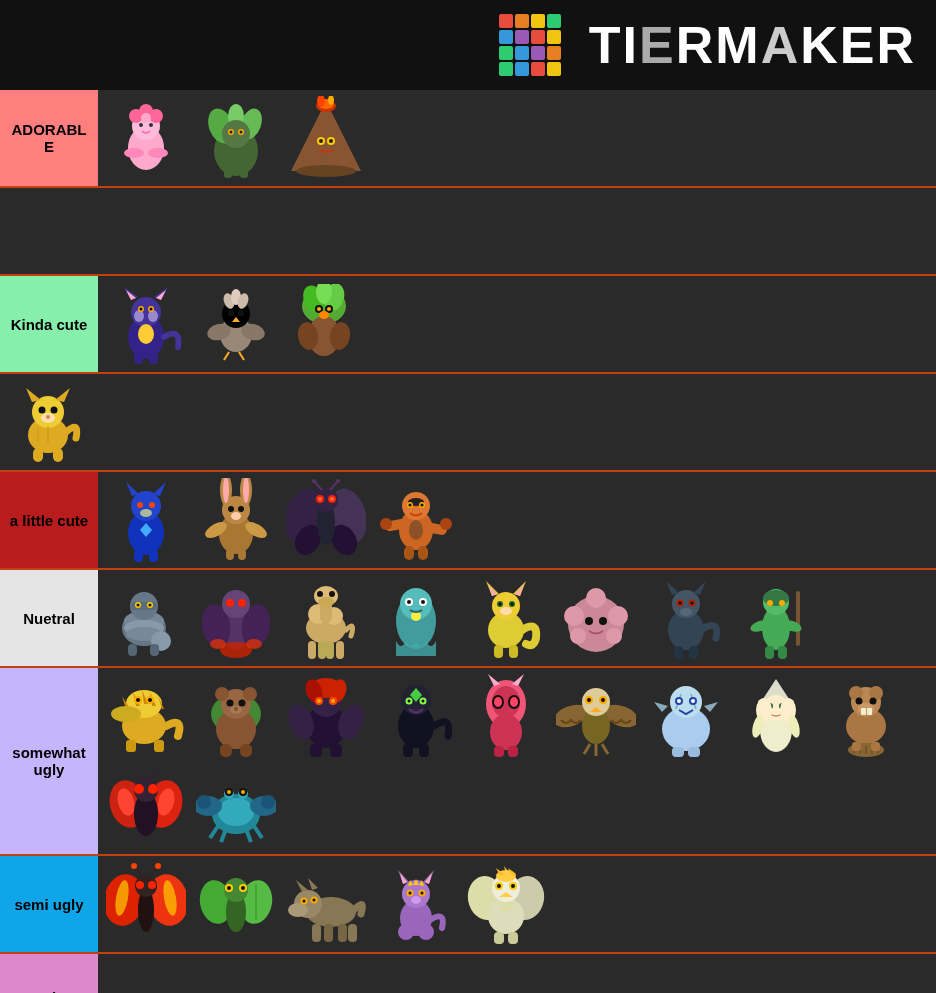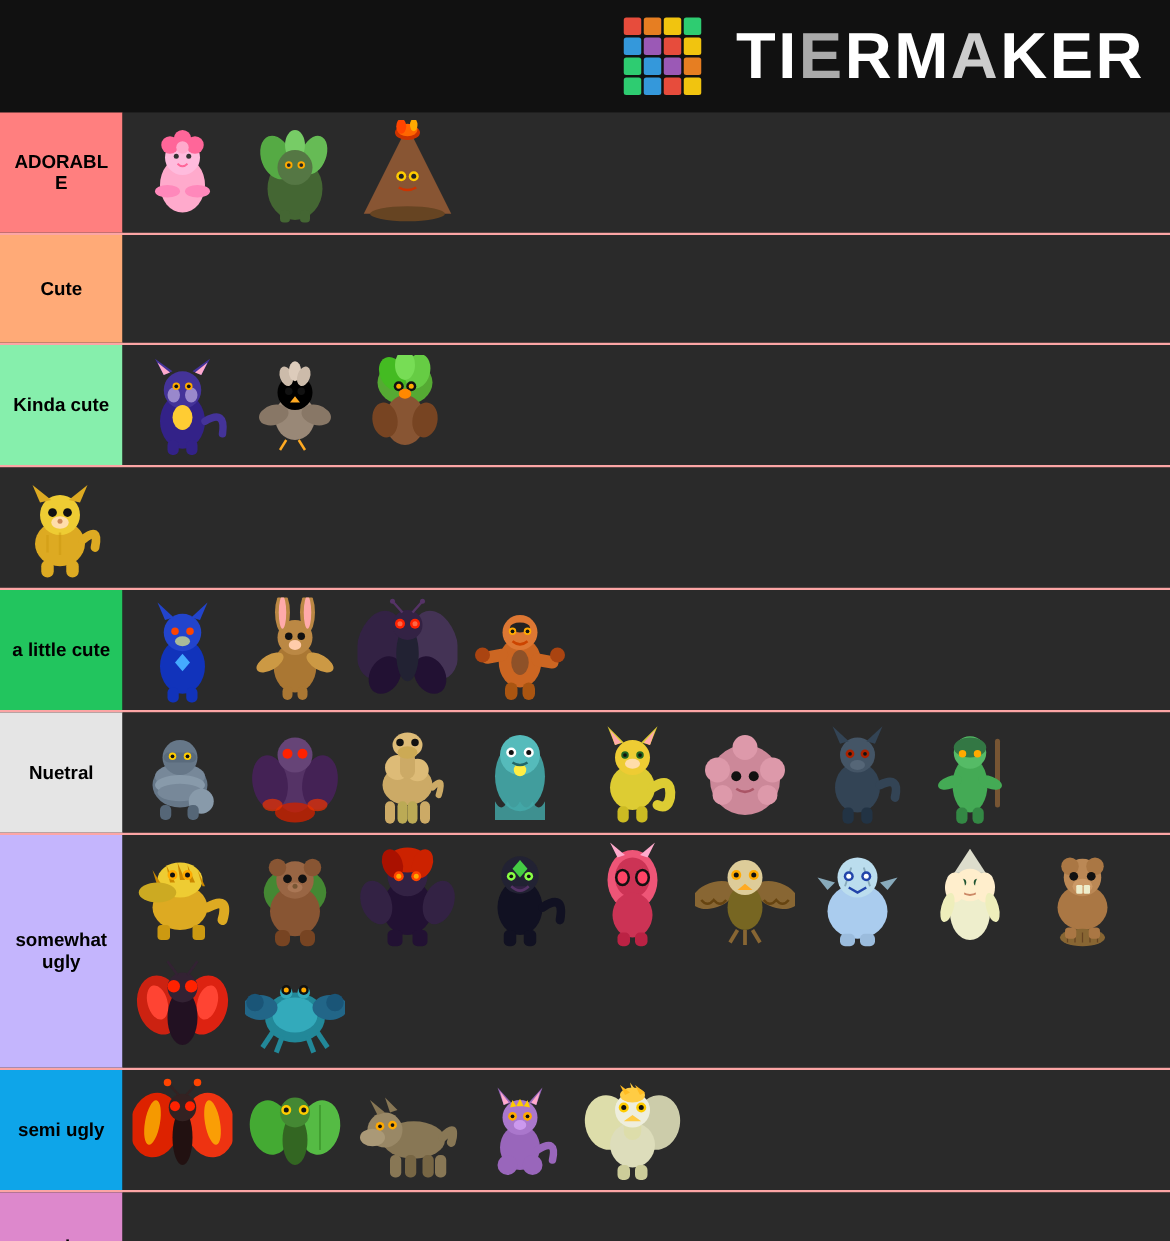--- a/index.html
+++ b/index.html
@@ -42,21 +42,21 @@
       font-size: 52px;
       font-weight: 900;
       color: white;
       letter-spacing: 2px;
       font-family: Arial Black, Arial, sans-serif;
       text-transform: uppercase;
     }
 
     .tier-row {
       display: flex;
-      border-bottom: 2px solid #fca5a5;
+      border-bottom: 2px solid #c2410c;
       min-height: 88px;
     }
 
     .tier-label {
       width: 98px;
       min-width: 98px;
       display: flex;
       align-items: center;
       justify-content: center;
       text-align: center;
@@ -85,21 +85,21 @@
       justify-content: center;
       overflow: hidden;
       flex-shrink: 0;
     }
 
     
     .tier-adorable { background: #ff7f7f; }
     .tier-cute { background: #ffaa77; }
     .tier-kinda-cute { background: #86efac; text-align: right; }
     .tier-somewhat-cute { background: #ffee77; }
-    .tier-a-little-cute { background: #22c55e; }
+    .tier-a-little-cute { background: #b91c1c; }
     .tier-nuetral { background: #e5e5e5; }
     .tier-somewhat-ugly { background: #c4b5fd; }
     .tier-semi-ugly { background: #0ea5e9; }
     .tier-ugly { background: #dd88cc; }
 
     
     .adorable-row .tier-content { min-height: 88px; }
     .somewhat-ugly-row .tier-content { min-height: 180px; }
   </style>
 </head>
@@ -198,23 +198,20 @@
           <circle cx="45" cy="45" r="2" fill="#222"></circle>
           <path d="M33 54 Q40 58 47 54" stroke="#cc3300" stroke-width="2" fill="none"></path>
 
           <ellipse cx="40" cy="75" rx="30" ry="6" fill="#664422"></ellipse>
         </svg>
       </div>
     </div>
   </div>
 
   <div class="tier-row">
-    <div class="tier-label tier-cute">
-      <span>Cute</span>
-    </div>
     <div class="tier-content">
     </div>
   </div>
 
   <div class="tier-row">
     <div class="tier-label tier-kinda-cute">
       <span>Kinda cute</span>
     </div>
     <div class="tier-content">
 

